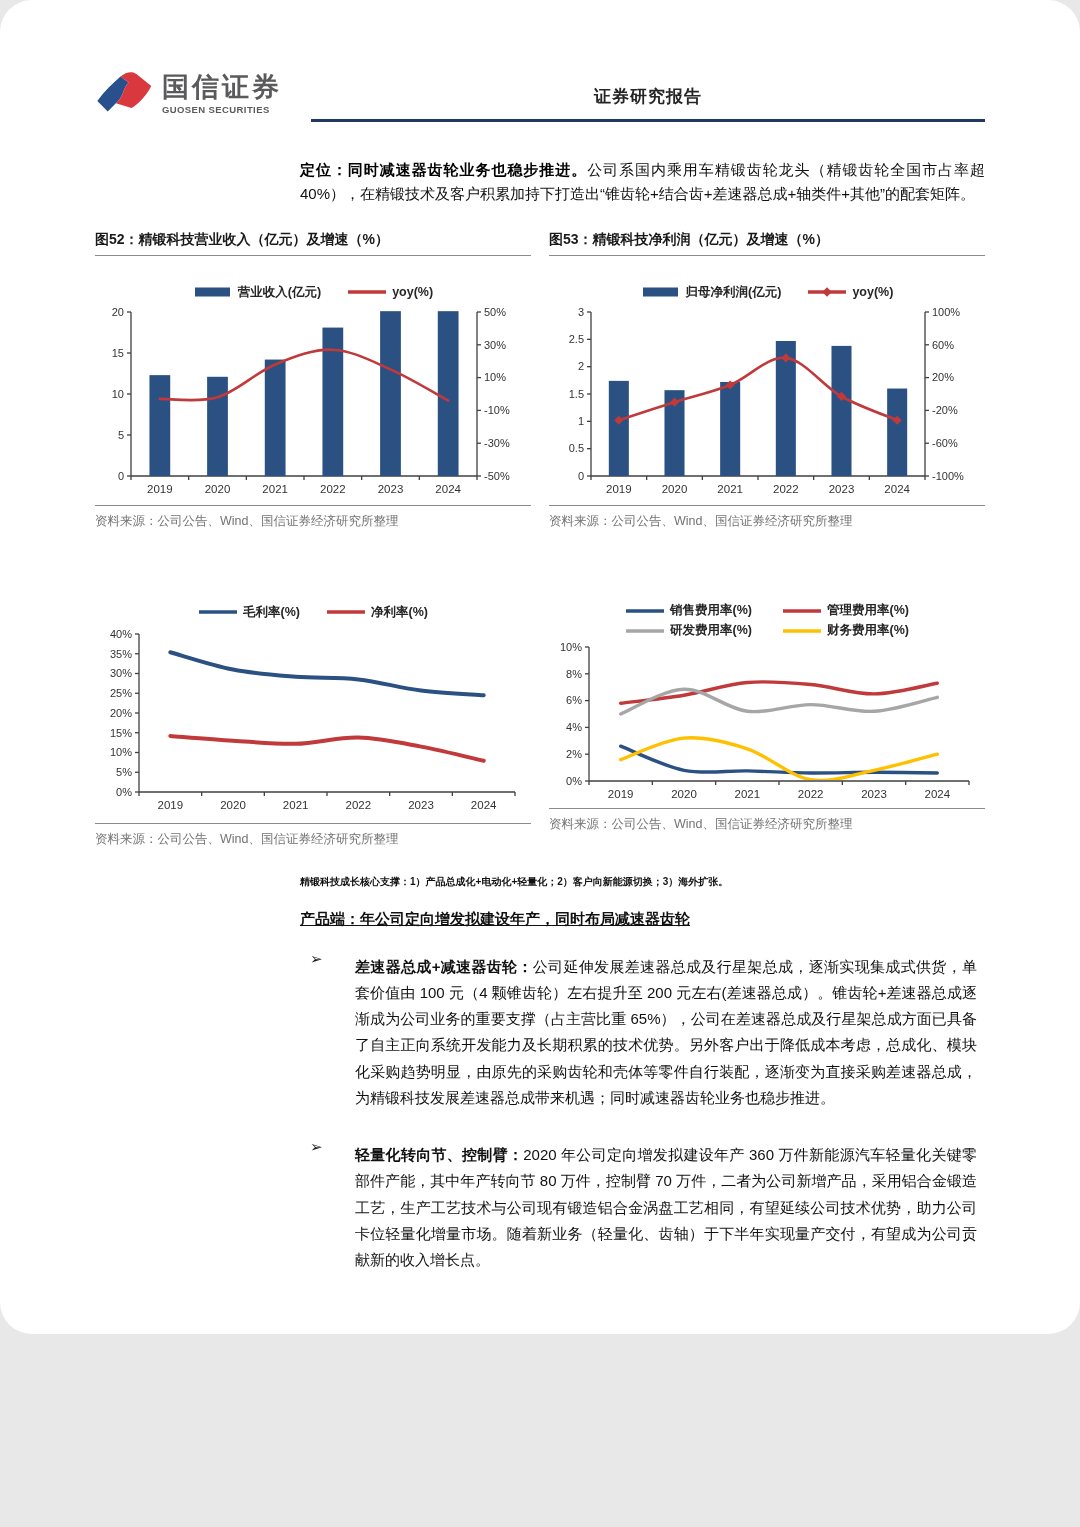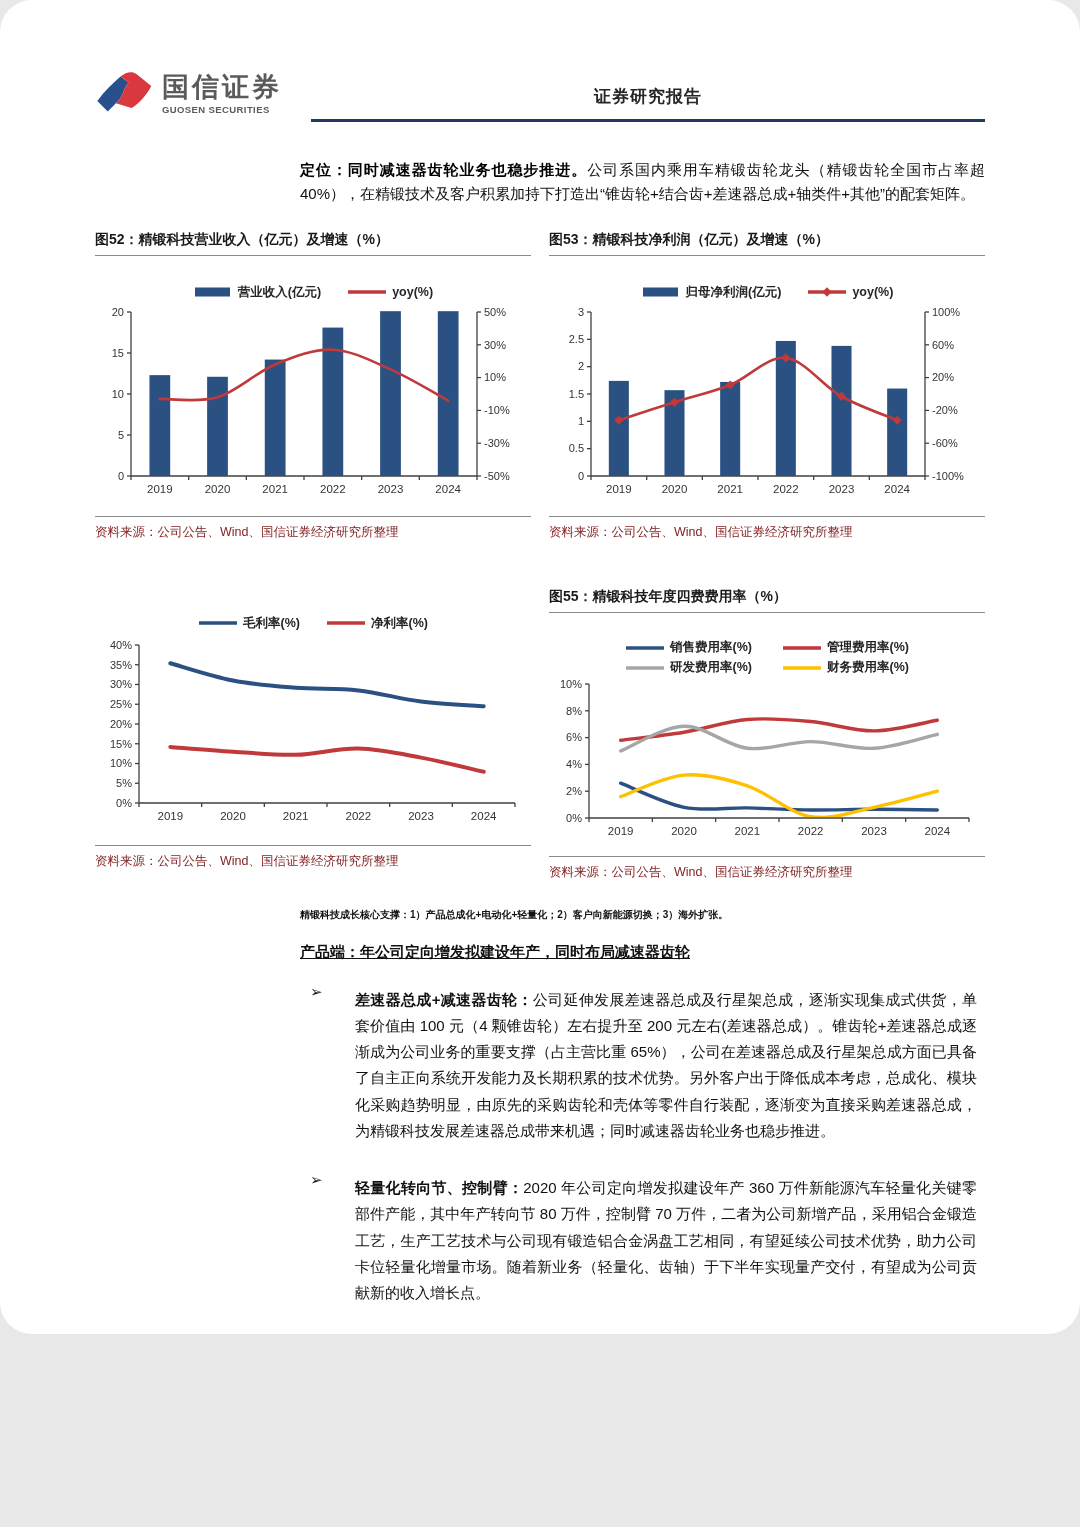--- a/index.html
+++ b/index.html
@@ -22,21 +22,21 @@
   
   .figures{margin-top:24px;display:grid;grid-template-columns:1fr 1fr;column-gap:18px;row-gap:46px;}
   .fig{margin:0;}
   .fig-caption{font-size:14px;font-weight:bold;color:#1a1a1a;padding:1px 0 6px 0;border-bottom:1px solid #8a8a8a;}
   .fig-legend{margin-top:26px;display:flex;justify-content:center;align-items:center;gap:26px;min-height:20px;flex-wrap:wrap;}
   .fig-legend.legend-grid{display:grid;grid-template-columns:auto auto;justify-content:center;column-gap:30px;row-gap:3px;justify-items:start;}
   .legend-item{display:flex;align-items:center;gap:5px;font-size:12.5px;font-weight:bold;color:#262626;white-space:nowrap;}
   .fig-chart{margin-top:2px;}
   .fig-chart svg{display:block;}
   .fig-chart text{font-family:"Liberation Sans","DejaVu Sans",sans-serif;}
-  .fig-source{font-size:12.5px;color:#7f1d1d;border-top:1px solid #8a8a8a;padding-top:7px;margin-top:14px;}
+  .fig-source{font-size:12.5px;color:#737373;border-top:1px solid #8a8a8a;padding-top:7px;margin-top:3px;}
   
   .core{margin:26px 0 0 205px;font-size:10px;font-weight:bold;line-height:1.65;text-align:justify;}
   .prod-heading{margin:16px 0 0 205px;font-size:15px;font-weight:bold;text-decoration:underline;line-height:1.6;}
   .bullet{display:flex;margin:15px 0 0 215px;}
   .bullet-marker{flex:none;width:37px;font-size:15px;color:#1a1a1a;line-height:1.75;}
   .bullet-text{margin:8px;font-size:15px;line-height:1.75;text-align:justify;}
   
   .footer{position:absolute;left:83px;right:95px;top:1400px;border-top:2px solid #3A5A84;
           padding-top:7px;display:flex;justify-content:space-between;align-items:baseline;}
   .disclaimer{font-style:italic;color:#1F3864;font-size:13.5px;}
@@ -278,21 +278,20 @@
             <text x="326" y="185" text-anchor="middle" font-size="11.5" fill="#333">2023</text>
             <text x="388.6666666666667" y="185" text-anchor="middle" font-size="11.5" fill="#333">2024</text>
             <path d="M75.3 28.2 C85.8 31.1 117.1 41.5 138.0 45.5 C158.9 49.6 179.8 51.0 200.7 52.7 C221.6 54.3 242.4 53.1 263.3 55.4 C284.2 57.7 305.1 63.9 326.0 66.5 C346.9 69.1 378.2 70.4 388.7 71.2" fill="none" stroke="#2A5182" stroke-width="4" stroke-linecap="round" clip-path="url(#clip2)"></path>
             <path d="M75.3 111.9 C85.8 112.7 117.1 115.3 138.0 116.7 C158.9 118.0 179.8 120.3 200.7 119.8 C221.6 119.3 242.4 113.0 263.3 113.5 C284.2 114.0 305.1 118.7 326.0 122.6 C346.9 126.5 378.2 134.4 388.7 136.8" fill="none" stroke="#C0393B" stroke-width="4" stroke-linecap="round" clip-path="url(#clip2)"></path>
           </svg>
         </div>
       <div class="fig-source">资料来源：公司公告、Wind、国信证券经济研究所整理</div>
     </figure>
 
     <figure class="fig">
-      <figcaption class="fig-caption">图55：精锻科技年度四费费用率（%）</figcaption>
       <div class="fig-legend legend-grid">
           <span class="legend-item">
             <svg width="40" height="14">
               <line x1="1" y1="7" x2="39" y2="7" stroke="#2A5182" stroke-width="3.4"></line>
             </svg>
             <span>销售费用率(%)</span>
           </span>
           <span class="legend-item">
             <svg width="40" height="14">
               <line x1="1" y1="7" x2="39" y2="7" stroke="#C0393B" stroke-width="3.4"></line>

